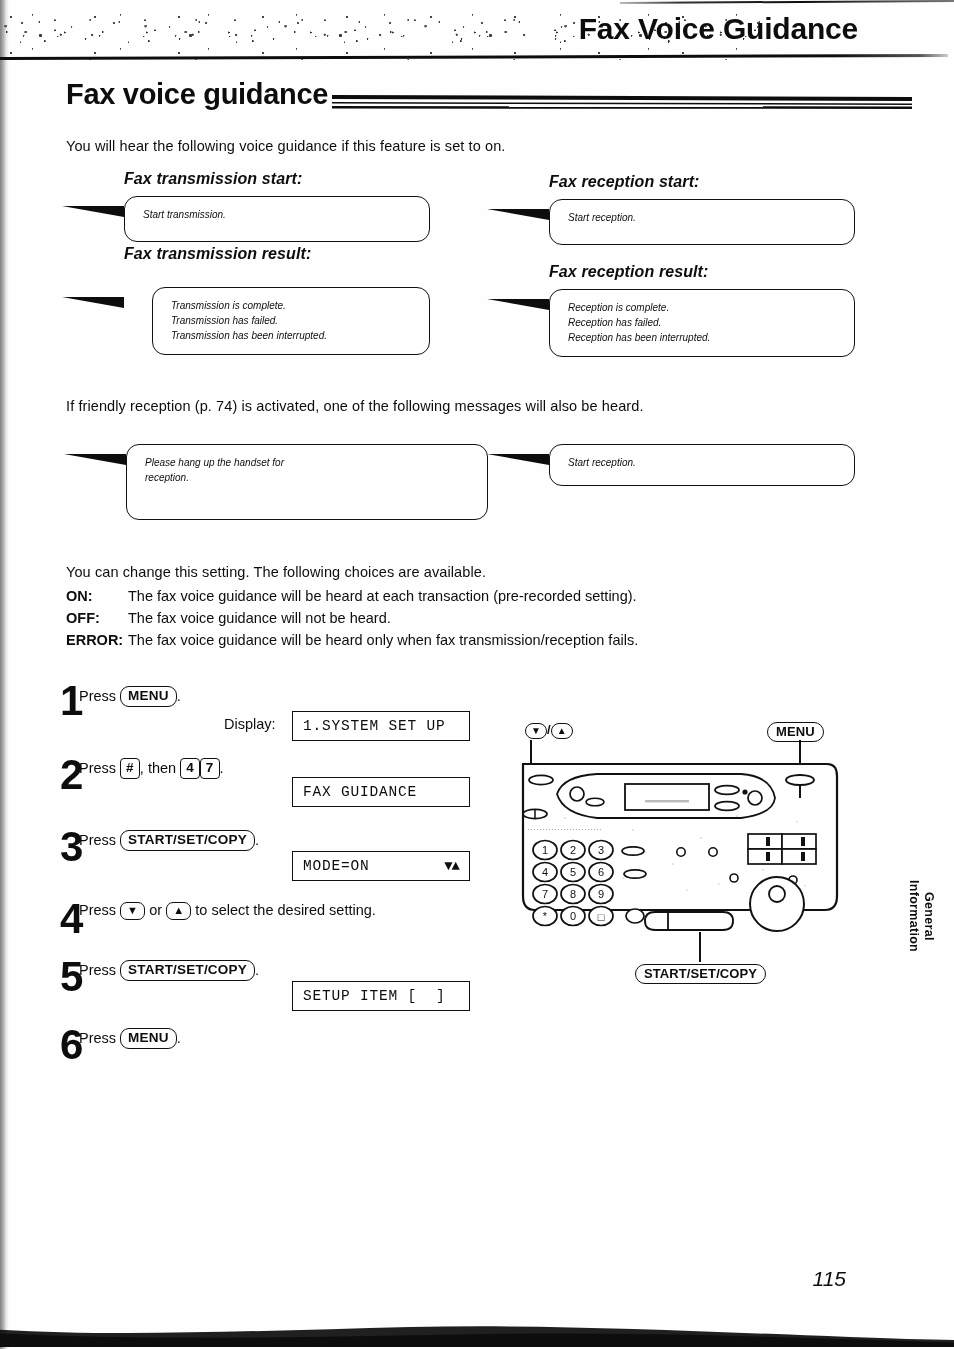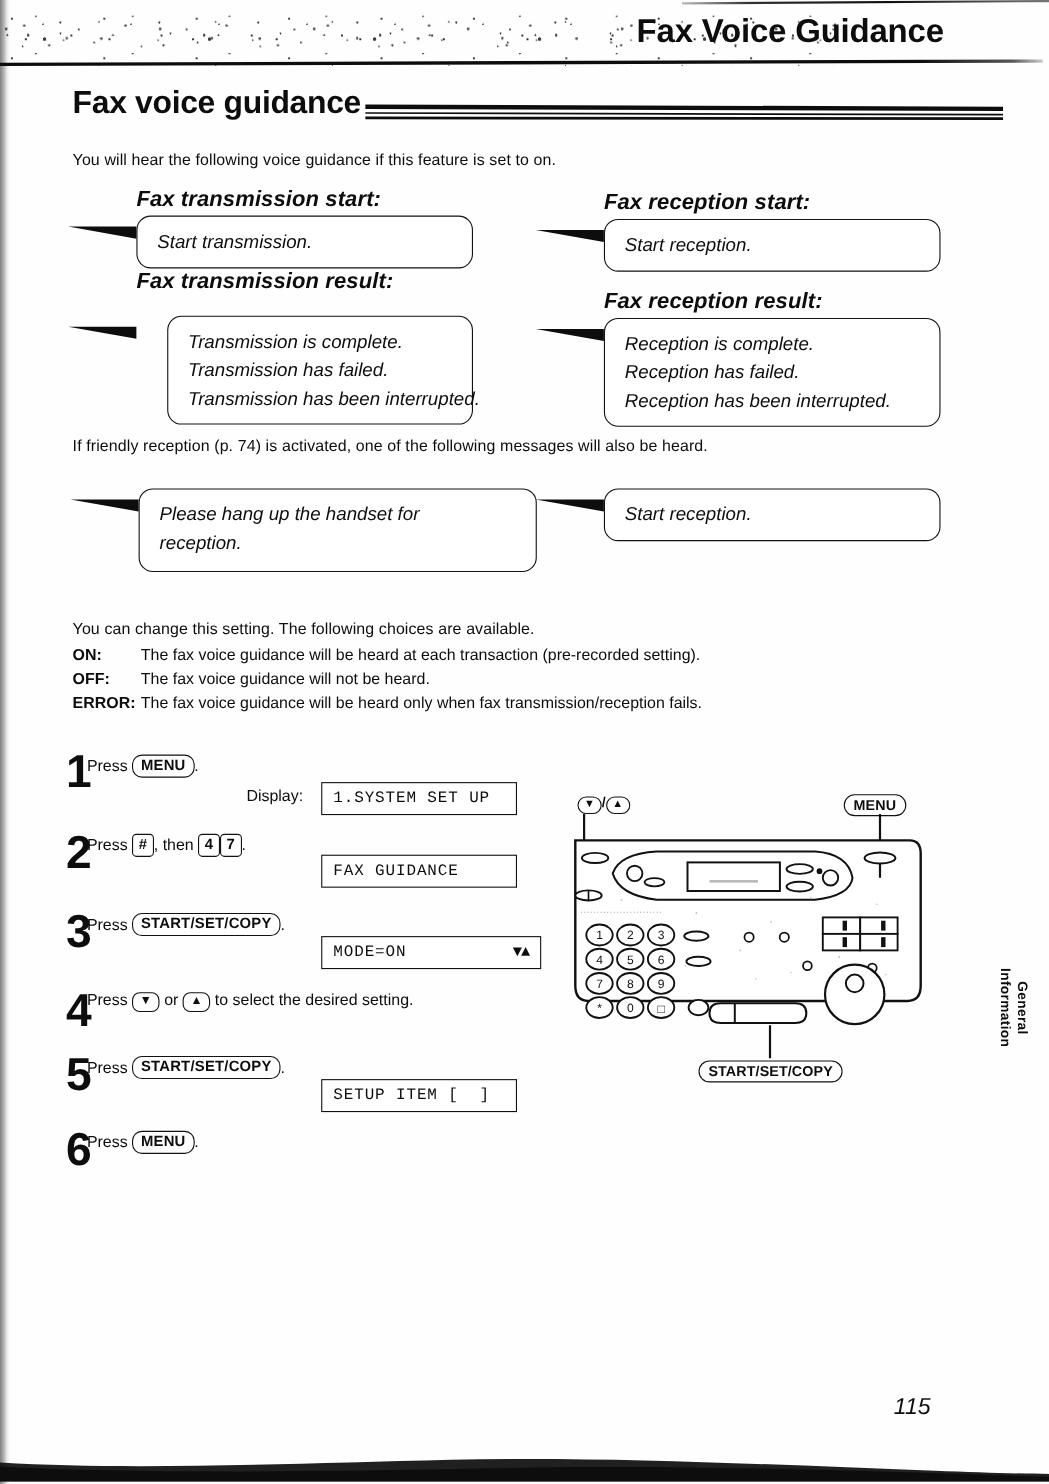--- a/index.html
+++ b/index.html
@@ -87,33 +87,33 @@
     letter-spacing: .1px; white-space: nowrap;
   }
   .p-intro  { left: 66px; top: 136px; }
   .p-friendly { left: 66px; top: 396px; }
   .p-change { left: 66px; top: 562px; }
 
   
   .callout { position: absolute; }
   .bubble {
     border: 1.6px solid #111; border-radius: 13px; background: #fff;
-    font-style: italic; font-size: 17px; line-height: 1.52;
+    font-style: italic; font-size: 10px; line-height: 1.52;
     padding: 10px 14px 10px 18px;
   }
   .bubble div { white-space: nowrap; }
   .ptr {
     position: absolute; left: -62px; top: 10px;
     width: 0; height: 0;
     border-left: 62px solid transparent;
     border-top: 11px solid #0d0d0d;
     border-bottom: 16px solid transparent;
   }
   .co-label {
-    position: absolute; font-size: 20px; font-weight: bold; font-style: italic;
+    position: absolute; font-size: 16px; font-weight: bold; font-style: italic;
     letter-spacing: .1px; white-space: nowrap; text-align: center;
   }
 
   
   .defs { position: absolute; left: 66px; top: 586px; }
   .def-row { display: flex; font-size: 14.5px; line-height: 1.5; white-space: nowrap; }
   .def-term { font-weight: bold; min-width: 62px; }
 
   
   .steps { position: absolute; left: 60px; top: 678px; width: 430px; }
@@ -307,21 +307,21 @@
       <span class="keycap">MENU</span><span>.</span>
     </div>
   </div>
 </div>
 
 <div class="display-label" style="left:224px; top:716px;">Display:</div>
 <div class="lcd" style="left:292px; top:711px; width:178px;text-align:right;">1.SYSTEM SET UP</div>
 
 <div class="lcd" style="left:292px; top:777px; width:178px;">FAX GUIDANCE</div>
 
-<div class="lcd" style="left:292px; top:851px; width:200px;">
+<div class="lcd" style="left:292px; top:851px; width:178px;">
   <span>MODE=ON</span>
   <span class="lcd-arrows">▼▲</span>
 </div>
 
 <div class="lcd" style="left:292px; top:981px; width:178px;">SETUP ITEM [  ]</div>
 
 <div class="device">
 
   <div class="dev-keylabel" style="left:20px; top:4px;">
     <span class="pill small">▼</span><span>/</span><span class="pill small">▲</span>

